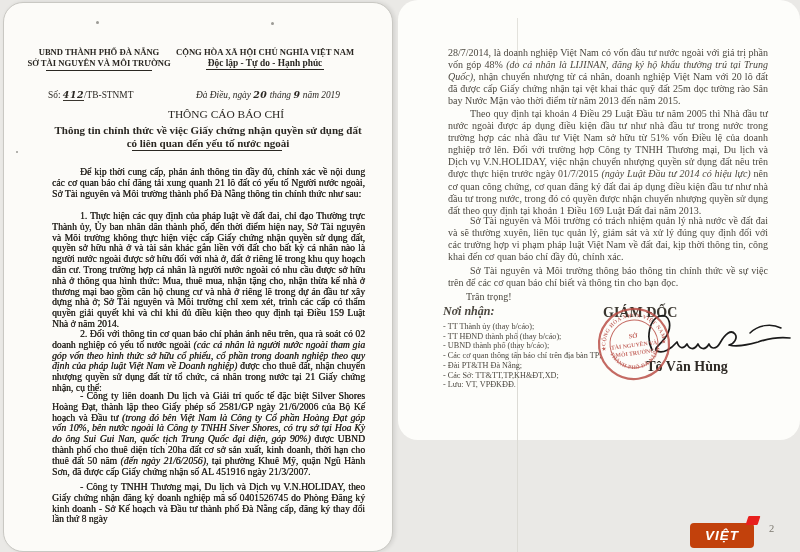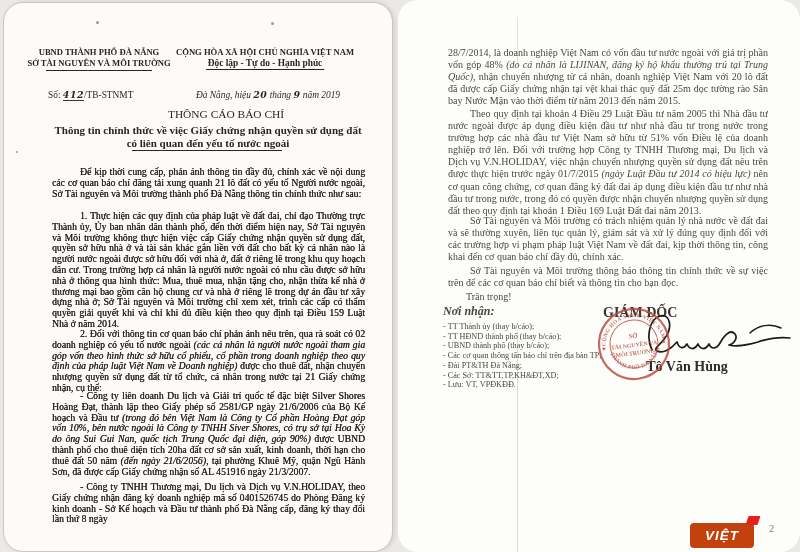--- a/index.html
+++ b/index.html
@@ -9,21 +9,21 @@
     font-family:"Liberation Serif","DejaVu Serif",serif;
   }
   .page{position:absolute;top:0;height:552px;border-radius:20px;}
   .page-left{
     left:3px;top:2px;width:388px;height:548px;
     background:#fcfbf8;border:1px solid #c9c8c3;
     box-shadow:2px 0 4px rgba(0,0,0,.10);
     color:#2a2722;
   }
   .page-right{
-    left:398px;top:0;width:402px;height:552px;
+    left:398px;top:0;width:402px;height:440px;
     background:#fdfdfa;color:#4b473f;
   }
   .it{font-style:italic;}
   
   .hdr-col{position:absolute;top:44px;line-height:10.6px;font-size:8.6px;font-weight:bold;text-align:center;}
   .hdr-a{left:8px;width:174px;}
   .hdr-b{left:160px;width:202px;}
   .rule-a{width:106px;height:1px;background:#2a2722;margin:2px auto 0;}
   .motto{display:inline-block;font-size:9.4px;border-bottom:1px solid #2a2722;padding:0 2px 1px;}
   .numrow{position:absolute;top:86px;left:0;width:100%;font-size:9.4px;}
@@ -74,21 +74,21 @@
     <div class="rule-a"></div>
   </div>
 
   <div class="hdr-col hdr-b">
     <div>CỘNG HÒA XÃ HỘI CHỦ NGHĨA VIỆT NAM</div>
     <div><span class="motto">Độc lập - Tự do - Hạnh phúc</span></div>
   </div>
 
   <div class="numrow">
     <div class="docno"><span>Số:</span> <span class="hand">412</span><span>/TB-STNMT</span></div>
-    <div class="dateline"><span>Đà Nẵng, hiệu</span> <span class="hand">20</span> <span>tháng</span> <span class="hand">9</span> <span>năm 2019</span></div>
+    <div class="dateline"><span>Đà Điều, ngày</span> <span class="hand">20</span> <span>tháng</span> <span class="hand">9</span> <span>năm 2019</span></div>
   </div>
 
   <div class="title">THÔNG CÁO BÁO CHÍ</div>
   <div class="subtitle sub1">Thông tin chính thức về việc Giấy chứng nhận quyền sử dụng đất</div>
   <div class="subtitle sub2">có liên quan đến yếu tố nước ngoài</div>
   <div class="title-rule"></div>
 
   <p class="paraL" style="top:164px"><span>Để kịp thời cung cấp, phản ánh thông tin đầy đủ, chính xác về nội dung các cơ quan báo chí đăng tải xung quanh 21 lô đất có yếu tố Người nước ngoài, Sở Tài nguyên và Môi trường thành phố Đà Nẵng thông tin chính thức như sau:</span></p>
 
   <p class="paraL" style="top:208px"><span>1. Thực hiện các quy định của pháp luật về đất đai, chỉ đạo Thường trực Thành ủy, Ủy ban nhân dân thành phố, đến thời điểm hiện nay, Sở Tài nguyên và Môi trường không thực hiện việc cấp Giấy chứng nhận quyền sử dụng đất, quyền sở hữu nhà ở và tài sản khác gắn liền với đất cho bất kỳ cá nhân nào là người nước ngoài được sở hữu đối với nhà ở, đất ở riêng lẽ trong khu quy hoạch dân cư. Trong trường hợp cá nhân là người nước ngoài có nhu cầu được sở hữu nhà ở thông qua hình thức: Mua, thuê mua, nhận tặng cho, nhận thừa kế nhà ở thương mại bao gồm căn hộ chung cư và nhà ở riêng lẽ trong dự án đầu tư xây dựng nhà ở; Sở Tài nguyên và Môi trường chỉ xem xét, trình các cấp có thẩm quyền giải quyết khi và chỉ khi đủ điều kiện theo quy định tại Điều 159 Luật Nhà ở năm 2014.</span></p>

